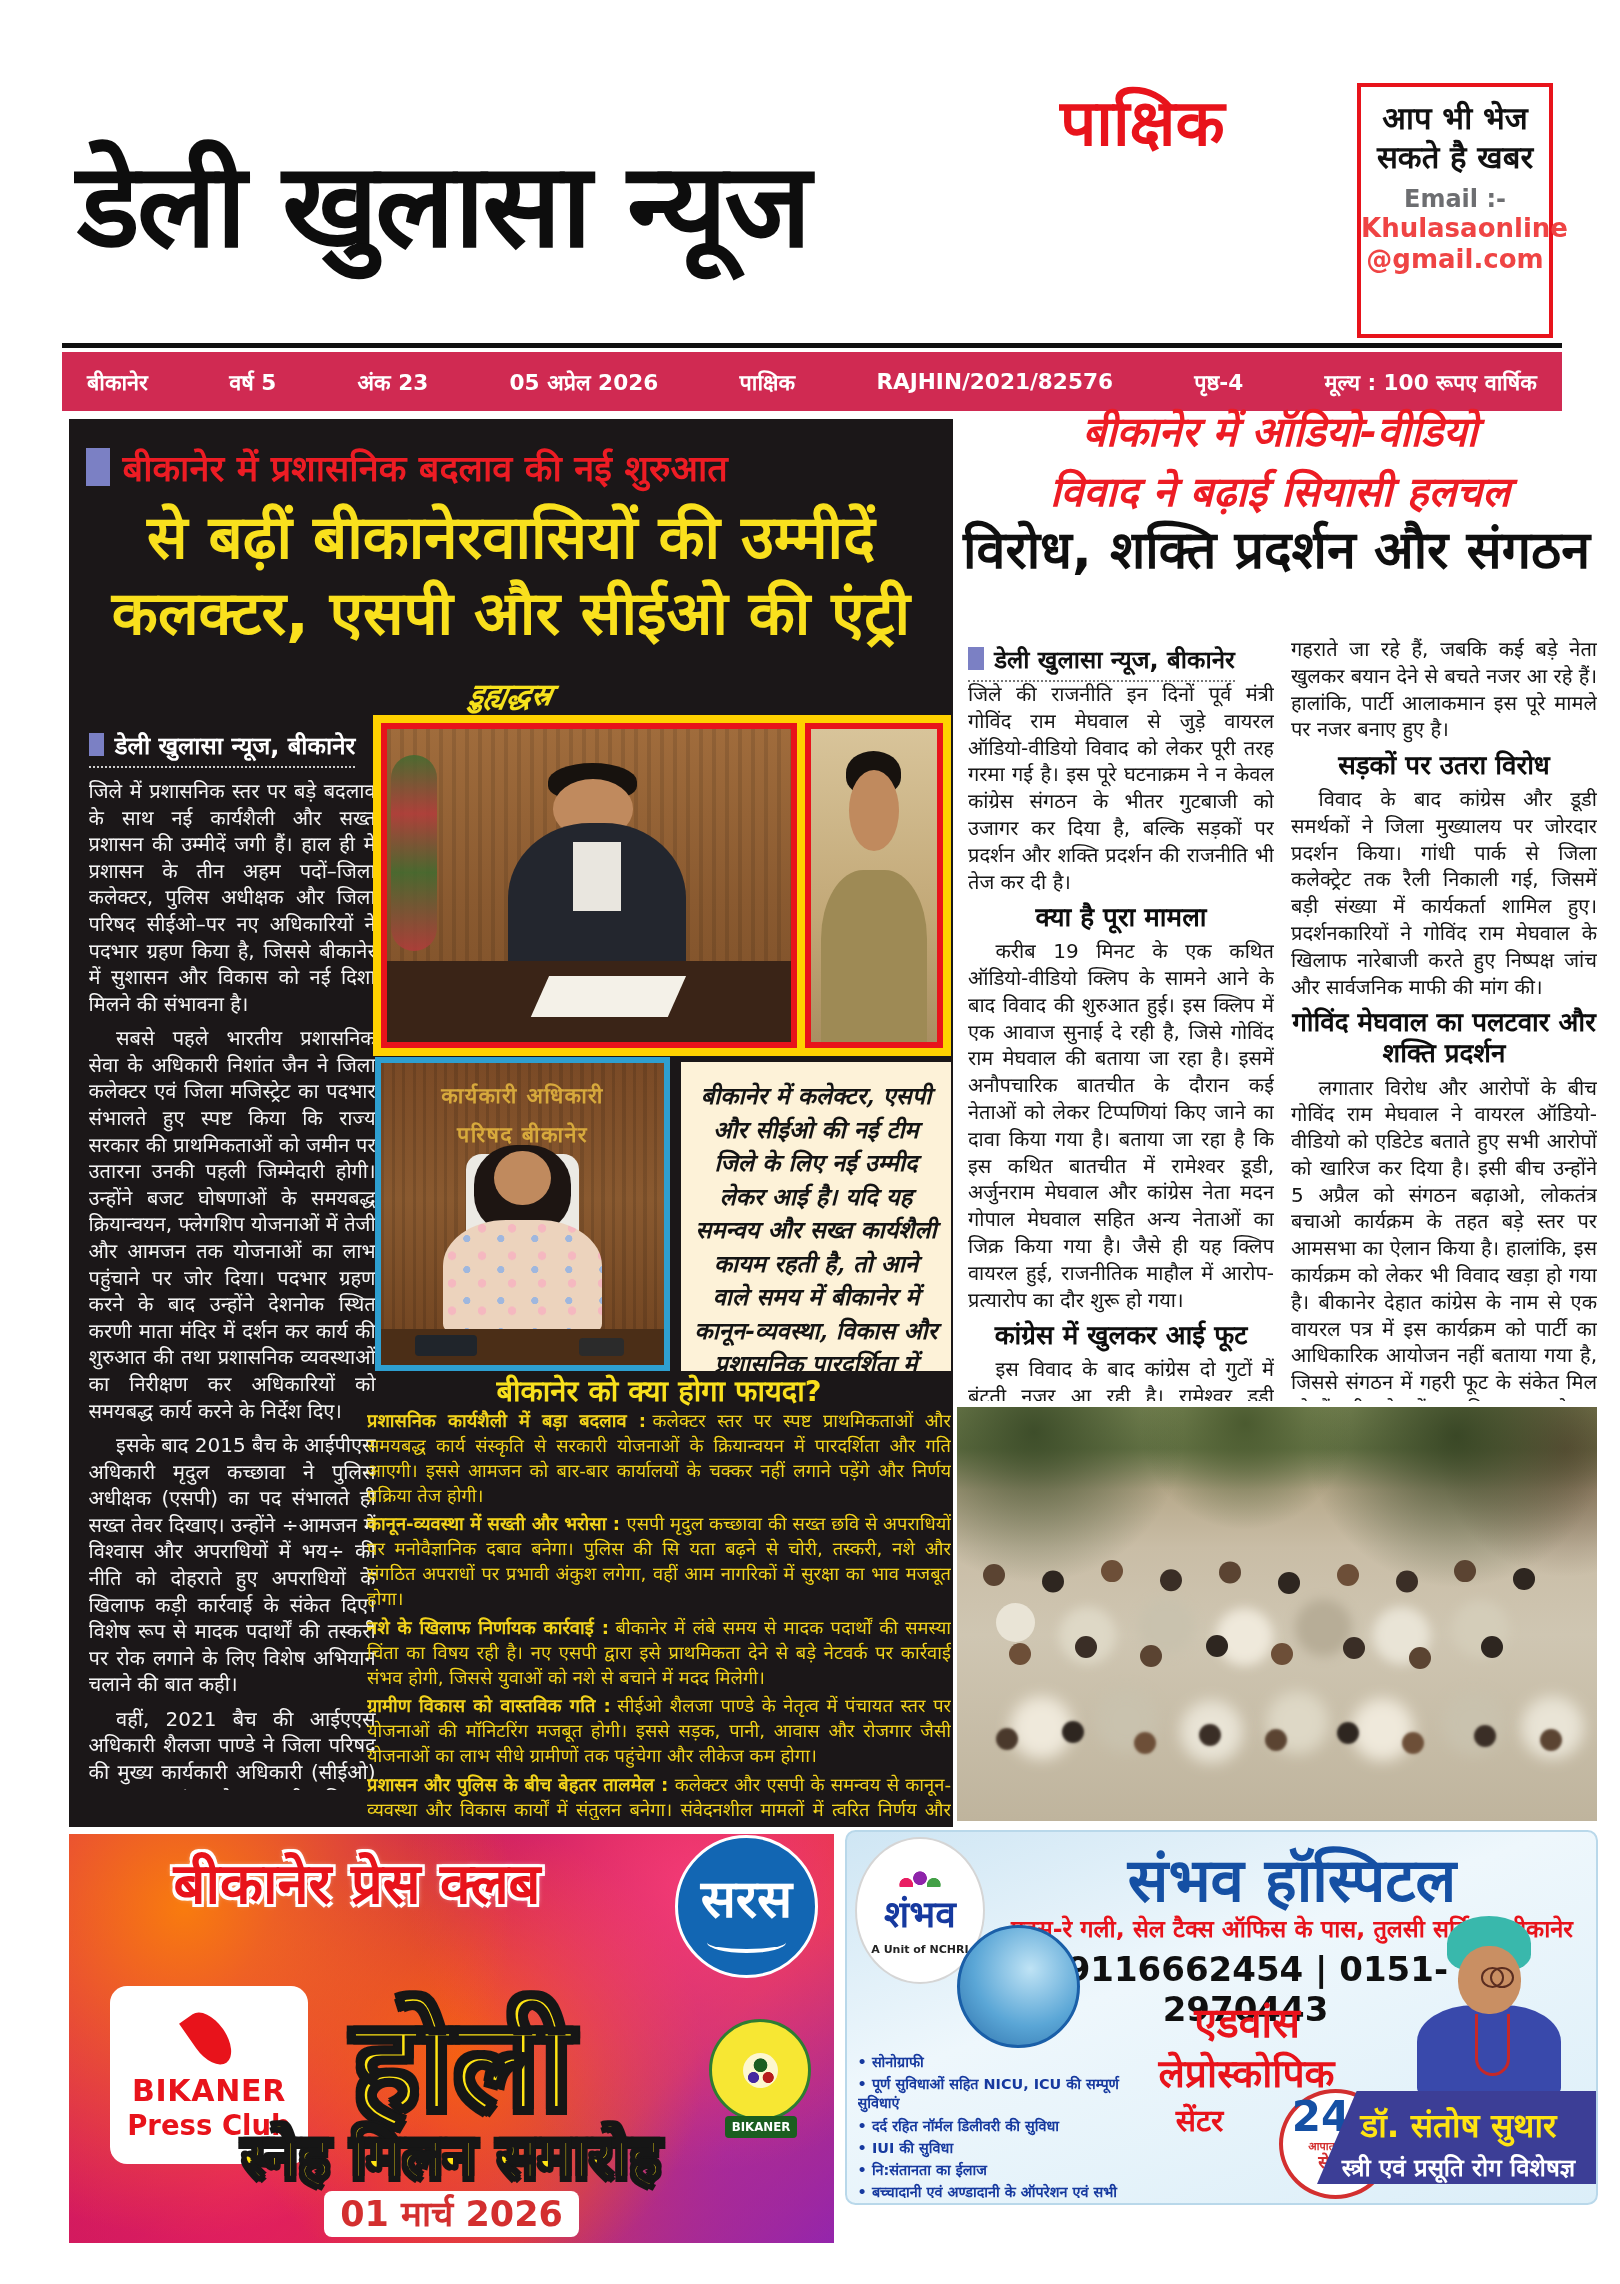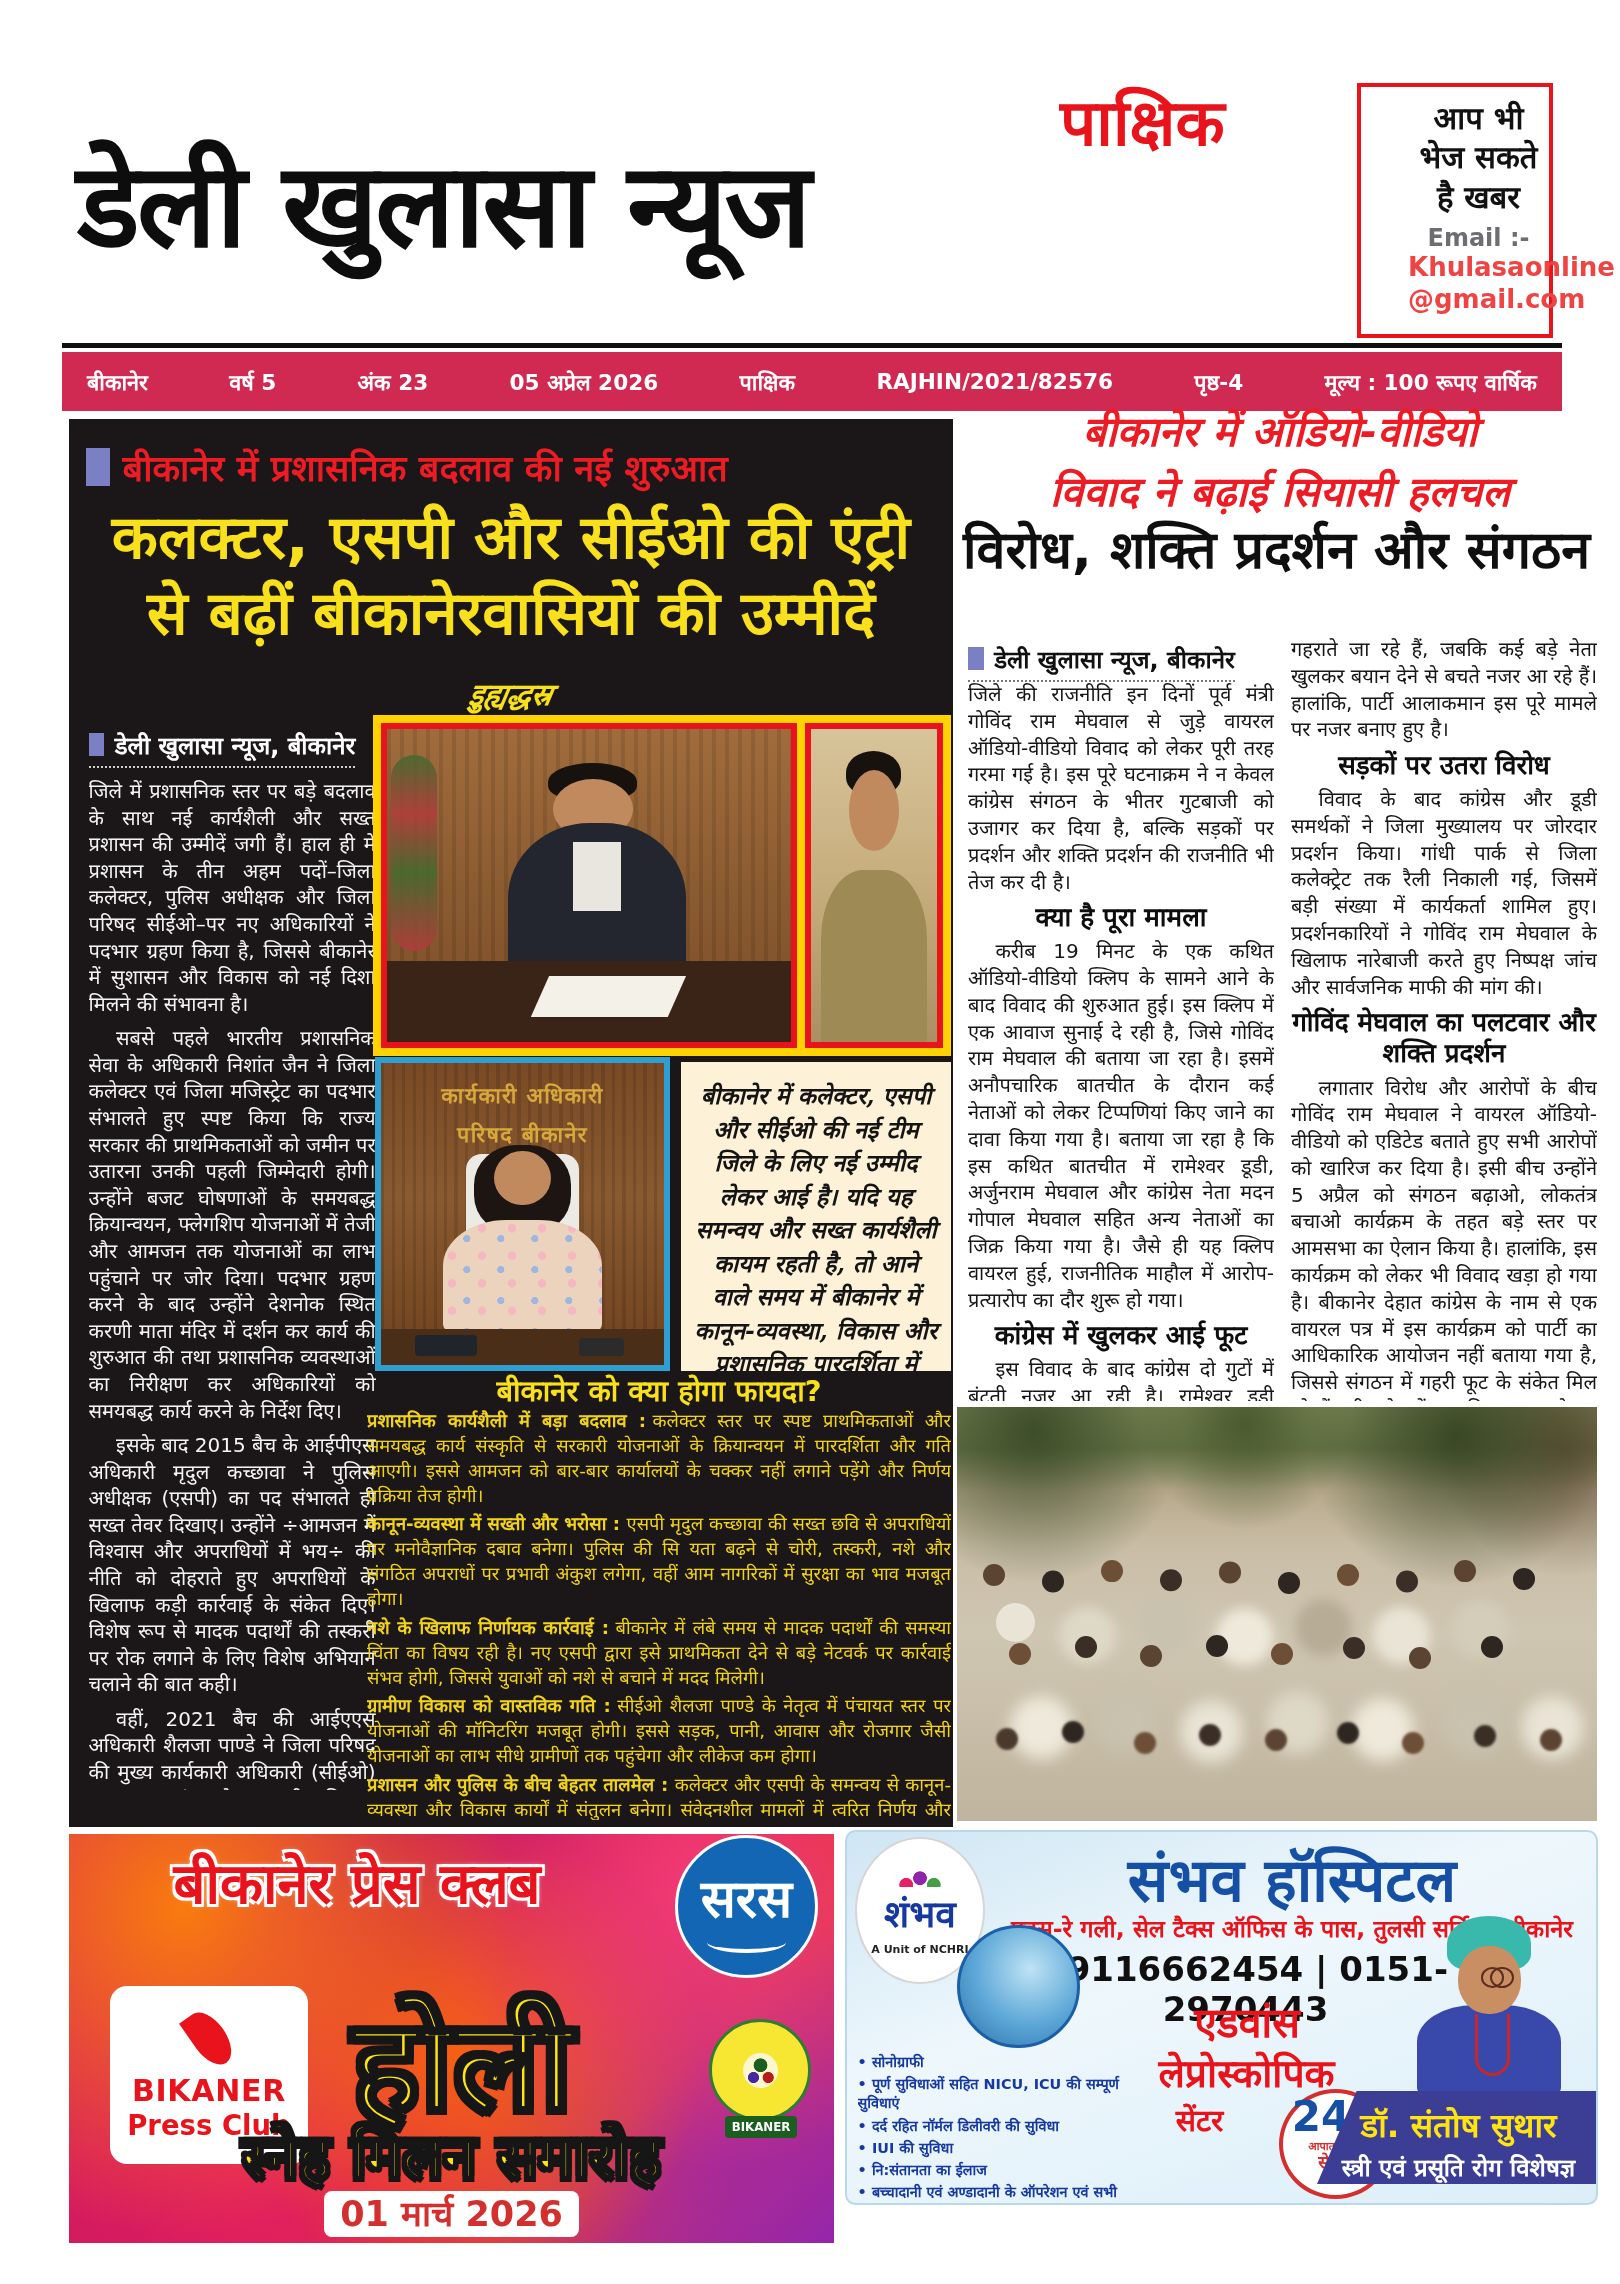--- a/index.html
+++ b/index.html
@@ -5,21 +5,21 @@
   html,body{margin:0;padding:0;background:#e9e9e9;}
   .page{position:relative;width:1621px;height:2284px;background:#ffffff;overflow:hidden;
         font-family:"DejaVu Sans","Liberation Sans",sans-serif;color:#111;}
   .abs{position:absolute;}
 
   
   .paper-title{left:77px;top:98px;width:936px;height:229px;font-size:117px;font-weight:800;
                letter-spacing:-2.6px;color:#0d0d0d;white-space:nowrap;line-height:216px;}
   .freq-label{left:1060px;top:77px;font-size:64px;font-weight:800;color:#e8131b;}
   .submit-box{left:1357px;top:83px;width:196px;height:255px;border:4.6px solid #e8131b;background:#fff;
-              box-sizing:border-box;text-align:center;padding-top:11.8px;padding-left:47px;}
+              box-sizing:border-box;text-align:center;padding-top:11.8px;}
   .submit-invite{font-size:31px;font-weight:800;line-height:1.28;color:#111;padding:0 10.5px;}
   .submit-email-label{font-size:24px;color:#6d6e71;margin-top:6.5px;font-weight:600;}
   .submit-email{font-size:26px;font-weight:800;color:#ef4444;line-height:1.2;}
   .top-rule{left:62px;top:343px;width:1500px;height:4.6px;background:#101010;}
   .info-bar{left:62px;top:352px;width:1500px;height:59px;background:#d02a52;color:#fff;display:flex;
             align-items:center;justify-content:space-between;padding:0 25px;box-sizing:border-box;
             font-size:21.6px;font-weight:700;}
 
   
   .lead-box{left:69px;top:419px;width:884px;height:1408px;background:#1b1718;color:#fff;}
@@ -238,22 +238,22 @@
     <span>पृष्ठ-4</span>
     <span>मूल्य : 100 रूपए वार्षिक</span>
   </div>
 
   <div class="abs lead-box">
     <div class="abs kicker-row">
       <span class="bullet-sq"></span>
       <span class="kicker-text">बीकानेर में प्रशासनिक बदलाव की नई शुरुआत</span>
     </div>
     <div class="abs lead-headline">
+      <div>से बढ़ीं बीकानेरवासियों की उम्मीदें</div>
       <div>कलक्टर, एसपी और सीईओ की एंट्री</div>
-      <div>से बढ़ीं बीकानेरवासियों की उम्मीदें</div>
     </div>
     <div class="abs watermark">इुह्यद्धस्र</div>
     <div class="abs lead-byline">
       <div class="byline-row">
         <span class="bullet-sq-sm"></span>
         <span class="byline-text">डेली खुलासा न्यूज, बीकानेर</span>
       </div>
     </div>
 
     <div class="abs lead-body">

